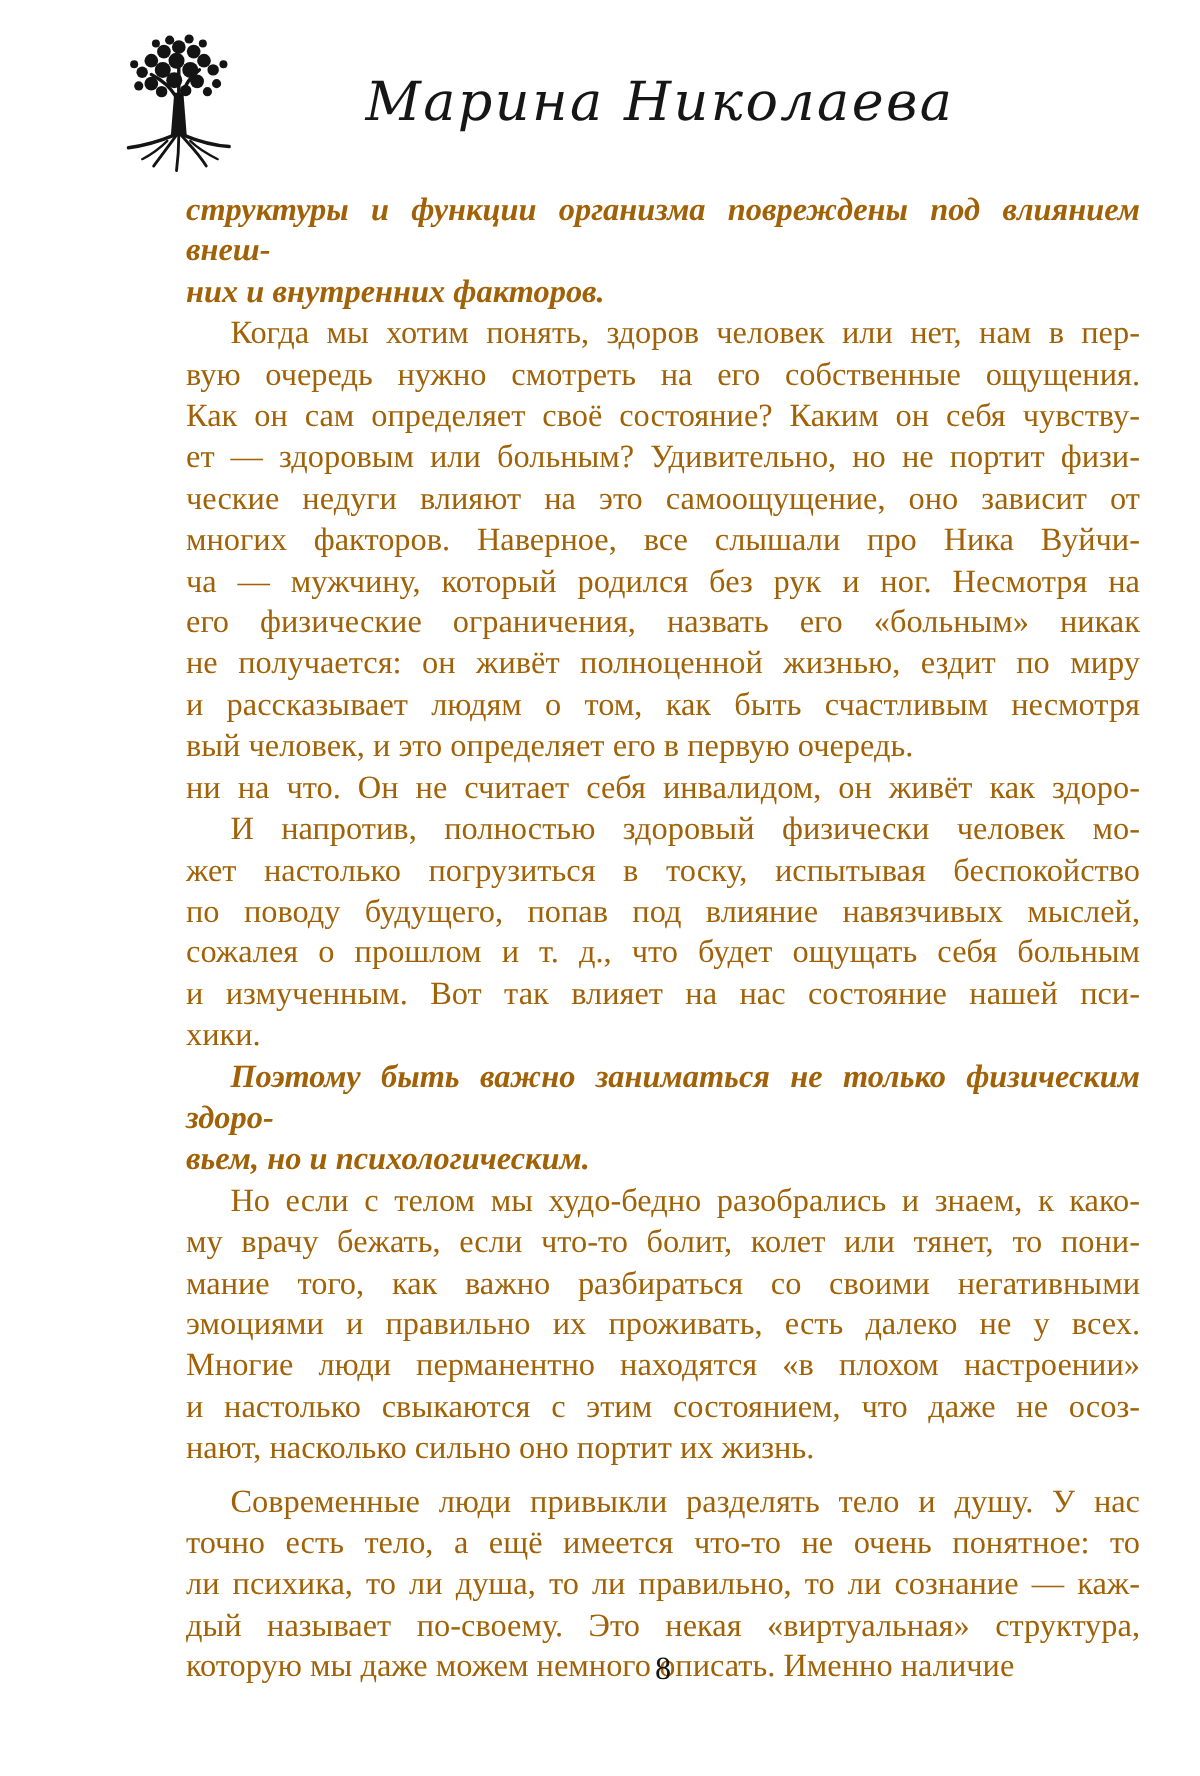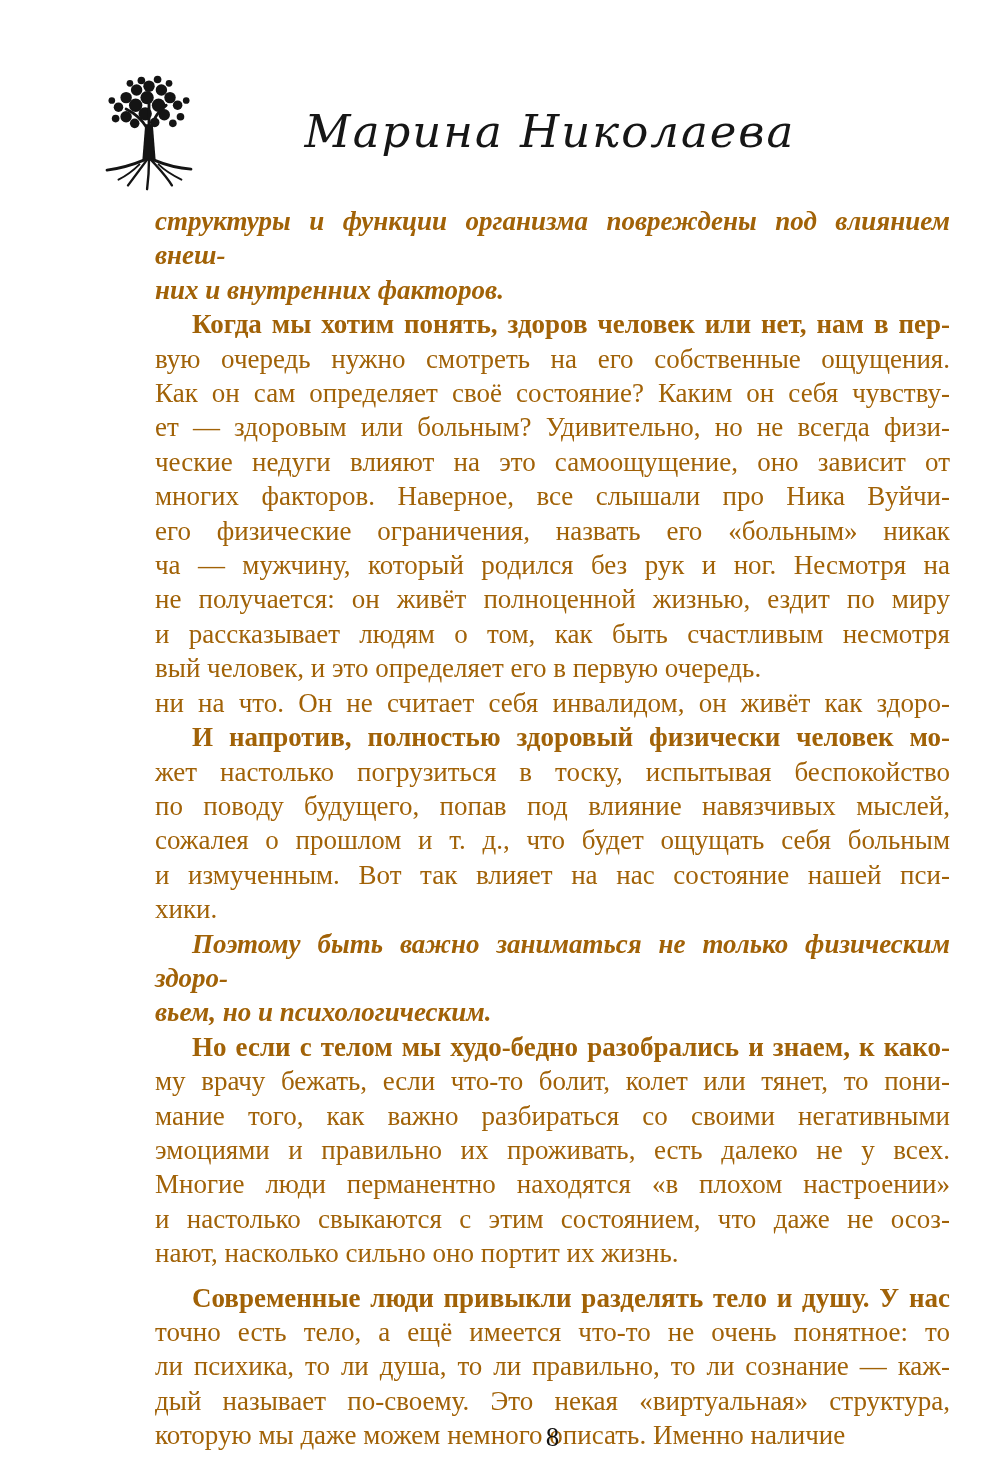--- a/index.html
+++ b/index.html
@@ -5,21 +5,21 @@
   html, body { margin: 0; padding: 0; }
   body {
     width: 1000px;
     height: 1480px;
     background: #ffffff;
     color: #121212;
     font-family: "Liberation Serif", serif;
     position: relative;
     overflow: hidden;
   }
-  .page { position: absolute; inset: 0; margin-top: 47px; }
+  .page { position: absolute; inset: 0; }
 
   .logo {
     position: absolute;
     left: 88px;
     top: 22px;
     width: 122px;
     height: 124px;
   }
   .logo svg { width: 100%; height: 100%; }
 
@@ -49,21 +49,21 @@
   .para { margin: 0; }
   .para.space-before { margin-top: 10px; }
   .para.bold-italic { font-weight: bold; font-style: italic; }
 
   .line {
     text-align: justify;
     text-align-last: justify;
     white-space: normal;
   }
   .line.last { text-align-last: left; }
-  .para.indent .line.first { text-indent: 37px; font-weight: bold; }
+  .para.indent .line.first { text-indent: 37px; }
 
   .page-number {
     position: absolute;
     left: 155px;
     top: 1375px;
     width: 795px;
     text-align: center;
     font-size: 27px;
     color: #131313;
   }
@@ -121,25 +121,25 @@
 
   <div class="text-block">
       <div class="para bold-italic">
         <div class="line first">структуры и функции организма повреждены под влиянием внеш-</div>
         <div class="line last">них и внутренних факторов.</div>
       </div>
       <div class="para regular indent">
         <div class="line first">Когда мы хотим понять, здоров человек или нет, нам в пер-</div>
         <div class="line">вую очередь нужно смотреть на его собственные ощущения.</div>
         <div class="line">Как он сам определяет своё состояние? Каким он себя чувству-</div>
-        <div class="line">ет — здоровым или больным? Удивительно, но не всегда физи-</div>
+        <div class="line">ет — здоровым или больным? Удивительно, но не портит физи-</div>
         <div class="line">ческие недуги влияют на это самоощущение, оно зависит от</div>
         <div class="line">многих факторов. Наверное, все слышали про Ника Вуйчи-</div>
+        <div class="line">ча — мужчину, который родился без рук и ног. Несмотря на</div>
         <div class="line">его физические ограничения, назвать его «больным» никак</div>
-        <div class="line">ча — мужчину, который родился без рук и ног. Несмотря на</div>
         <div class="line">не получается: он живёт полноценной жизнью, ездит по миру</div>
         <div class="line">и рассказывает людям о том, как быть счастливым несмотря</div>
         <div class="line last">вый человек, и это определяет его в первую очередь.</div>
         <div class="line">ни на что. Он не считает себя инвалидом, он живёт как здоро-</div>
       </div>
       <div class="para regular indent">
         <div class="line first">И напротив, полностью здоровый физически человек мо-</div>
         <div class="line">жет настолько погрузиться в тоску, испытывая беспокойство</div>
         <div class="line">по поводу будущего, попав под влияние навязчивых мыслей,</div>
         <div class="line">сожалея о прошлом и т. д., что будет ощущать себя больным</div>

